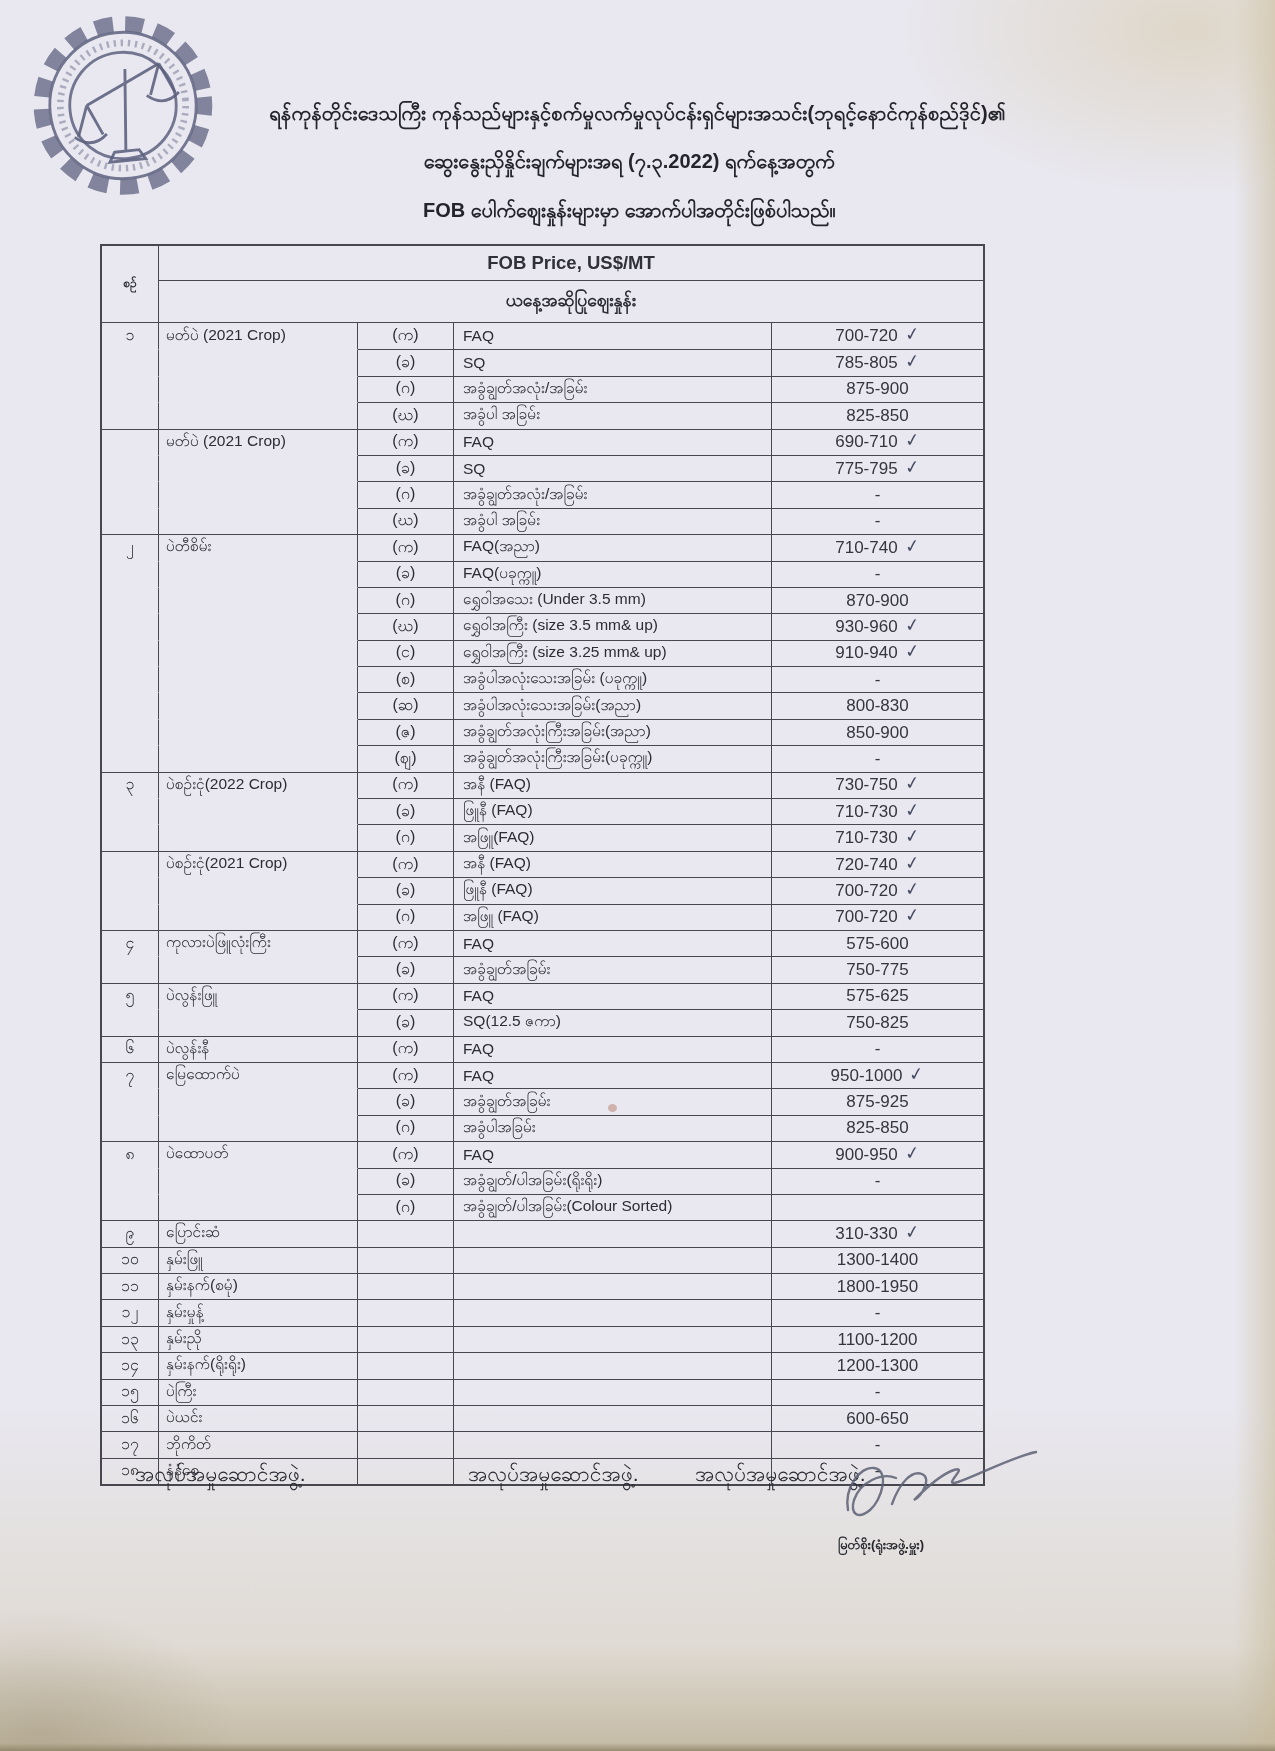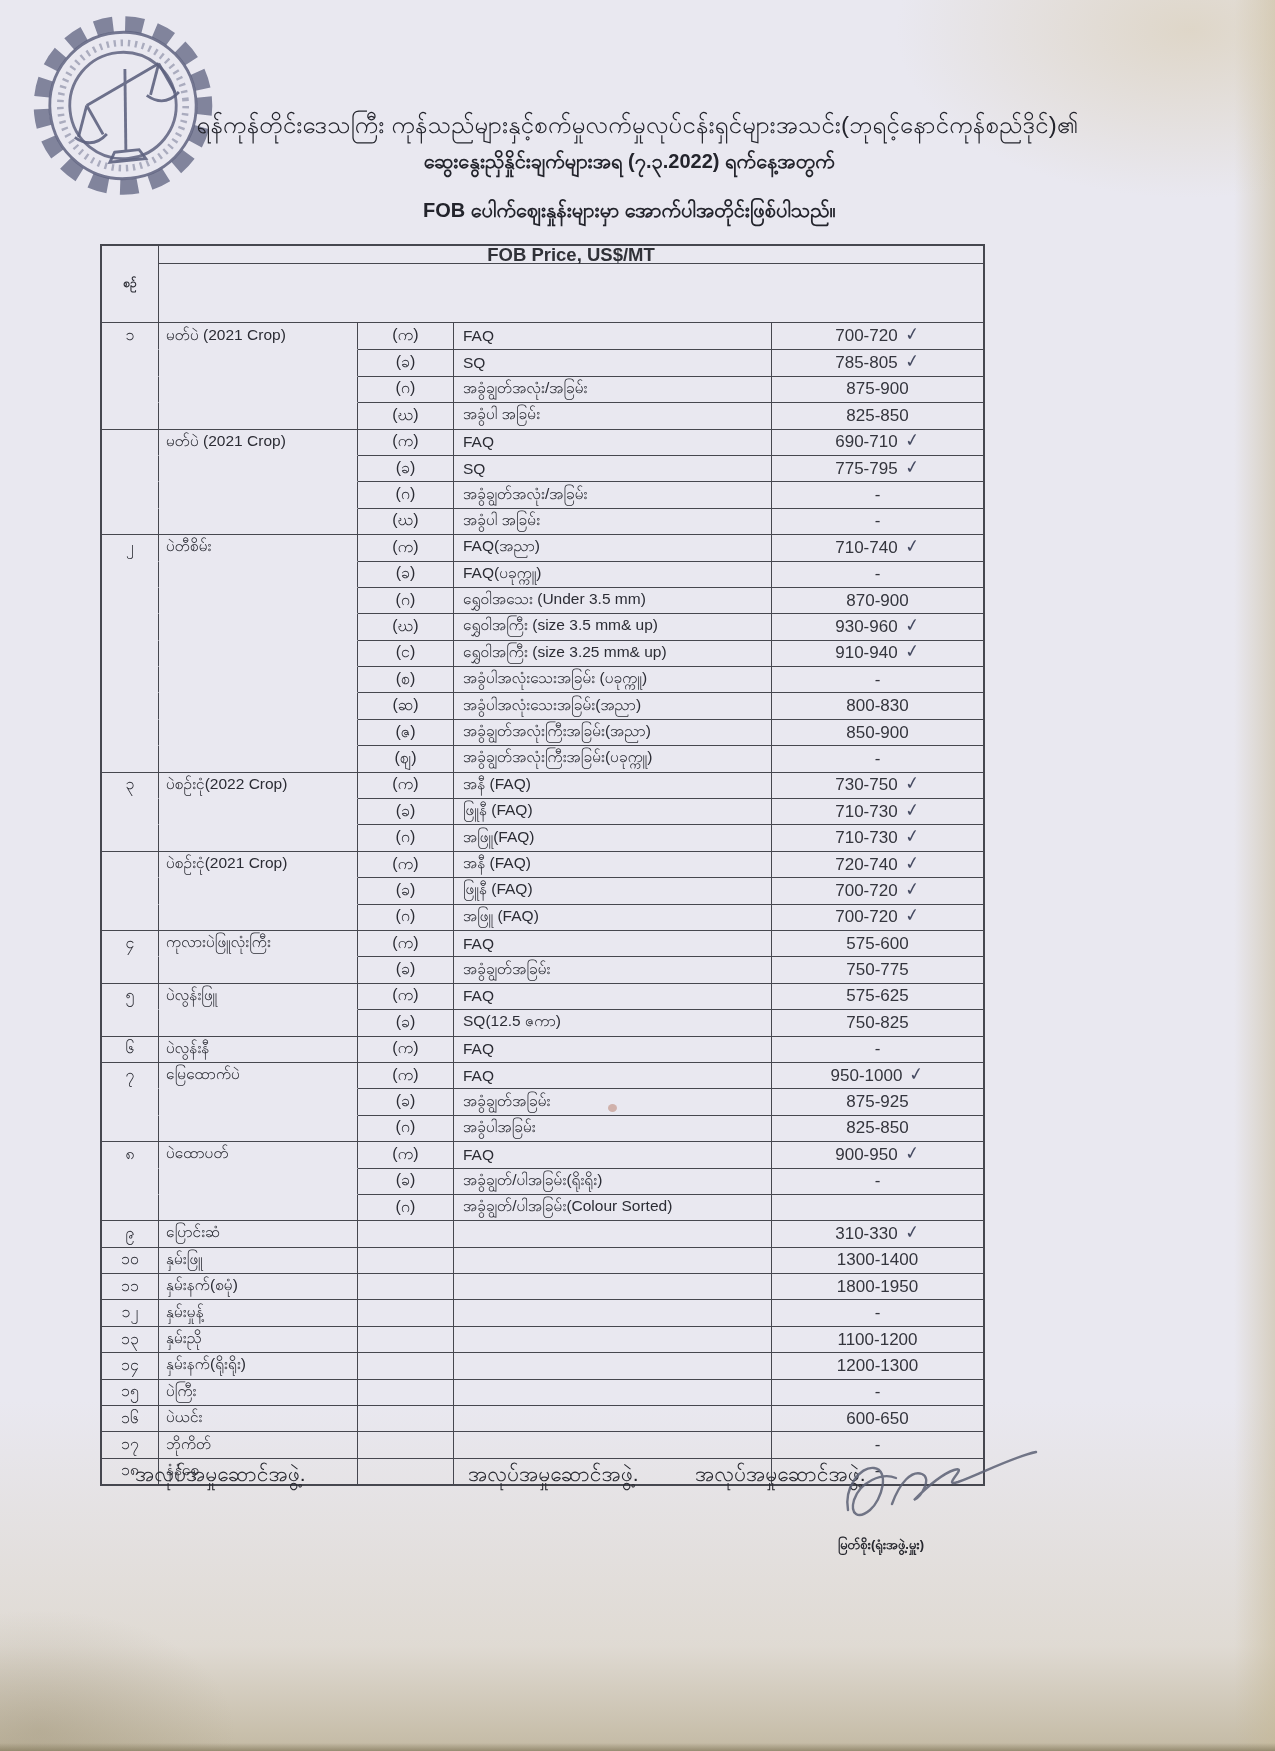--- a/index.html
+++ b/index.html
@@ -17,38 +17,38 @@
       radial-gradient(ellipse 420px 240px at 1190px 30px, rgba(214,200,168,.55), transparent 70%),
       radial-gradient(ellipse 260px 160px at 40px 1730px, rgba(140,128,100,.30), transparent 75%),
       linear-gradient(to right, transparent 96.8%, rgba(198,185,152,.55)),
       linear-gradient(to bottom, transparent 80%, rgba(208,196,164,.38) 94%, rgba(181,168,134,.72)),
       var(--paper);
   }
   .bottom-edge{position:absolute;left:0;right:0;bottom:0;height:8px;
     background:linear-gradient(to bottom, rgba(160,150,120,0), rgba(142,132,104,.85));}
   
   .titles{position:absolute;left:0;right:0;top:0;text-align:center;color:#23242c}
-  .t1{position:absolute;left:50%;top:109px;transform:translateX(-50%);white-space:nowrap;
-      font-size:24px;font-weight:normal;letter-spacing:.2px}
+  .t1{position:absolute;left:50%;top:100px;transform:translateX(-50%);white-space:nowrap;
+      font-size:20px;font-weight:bold;letter-spacing:.2px}
   .t2{position:absolute;left:50%;top:148px;transform:translateX(-52%);white-space:nowrap;
       font-size:20px;font-weight:bold}
   .t3{position:absolute;left:50%;top:197px;transform:translateX(-52%);white-space:nowrap;
       font-size:20px;font-weight:bold}
   
   .seal{position:absolute;left:28px;top:8px;width:190px;height:195px;opacity:.88;
         transform:rotate(-6deg)}
   
   .tbl{position:absolute;left:100px;top:244px;width:885px;border:2px solid var(--ink);
        background:transparent;color:var(--text)}
   .thead{display:flex;height:77px;border-bottom:1.4px solid var(--ink);font-weight:bold}
   .h{display:flex;align-items:center;justify-content:center}
   .h-no{width:57px;border-right:1.4px solid var(--ink);font-size:12px}
   .h-type{width:613px;border-right:1.4px solid var(--ink);font-size:18px}
   .h-price{flex:1;display:flex;flex-direction:column}
-  .h-price .p1{height:18px;border-bottom:1.4px solid var(--ink);display:flex;align-items:center;
+  .h-price .p1{height:35px;border-bottom:1.4px solid var(--ink);display:flex;align-items:center;
        justify-content:center;font-size:18.5px;color:#303138}
   .h-price .p2{flex:1;display:flex;align-items:center;justify-content:center;font-size:17.5px}
   .tbody{display:block}
   .trow{display:flex;height:26.4px;position:relative}
   .trow .c{border-top:1.4px solid var(--ink);border-right:1.4px solid var(--ink);
        display:flex;align-items:center;overflow:hidden;white-space:nowrap}
   .trow:first-child .c{border-top:none}
   .trow:not(.gs) .no,.trow:not(.gs) .name{border-top-color:transparent}
   .c.no{width:57px;justify-content:center;font-size:16px}
   .c.name{width:199px;padding-left:7px;font-size:15.5px}
@@ -94,20 +94,21 @@
     <div class="t1">ရန်ကုန်တိုင်းဒေသကြီး ကုန်သည်များနှင့်စက်မှုလက်မှုလုပ်ငန်းရှင်များအသင်း(ဘုရင့်နောင်ကုန်စည်ဒိုင်)၏</div>
     <div class="t2">ဆွေးနွေးညှိနှိုင်းချက်များအရ (၇.၃.2022) ရက်နေ့အတွက်</div>
     <div class="t3">FOB ပေါက်ဈေးနှုန်းများမှာ အောက်ပါအတိုင်းဖြစ်ပါသည်။</div>
   </div>
 
   <div class="tbl">
     <div class="thead">
       <div class="h h-no">စဉ်</div>
       <div class="h-price">
         <div class="p1">FOB Price, US$/MT</div>
+        <div class="p2">ယနေ့အဆိုပြုဈေးနှုန်း</div>
       </div>
     </div>
     <div class="tbody">
         <div class="trow gs">
           <div class="c no">၁</div>
           <div class="c name">မတ်ပဲ (2021 Crop)</div>
           <div class="c letter">(က)</div>
           <div class="c desc">FAQ</div>
           <div class="c price">
             <span>700-720</span>

